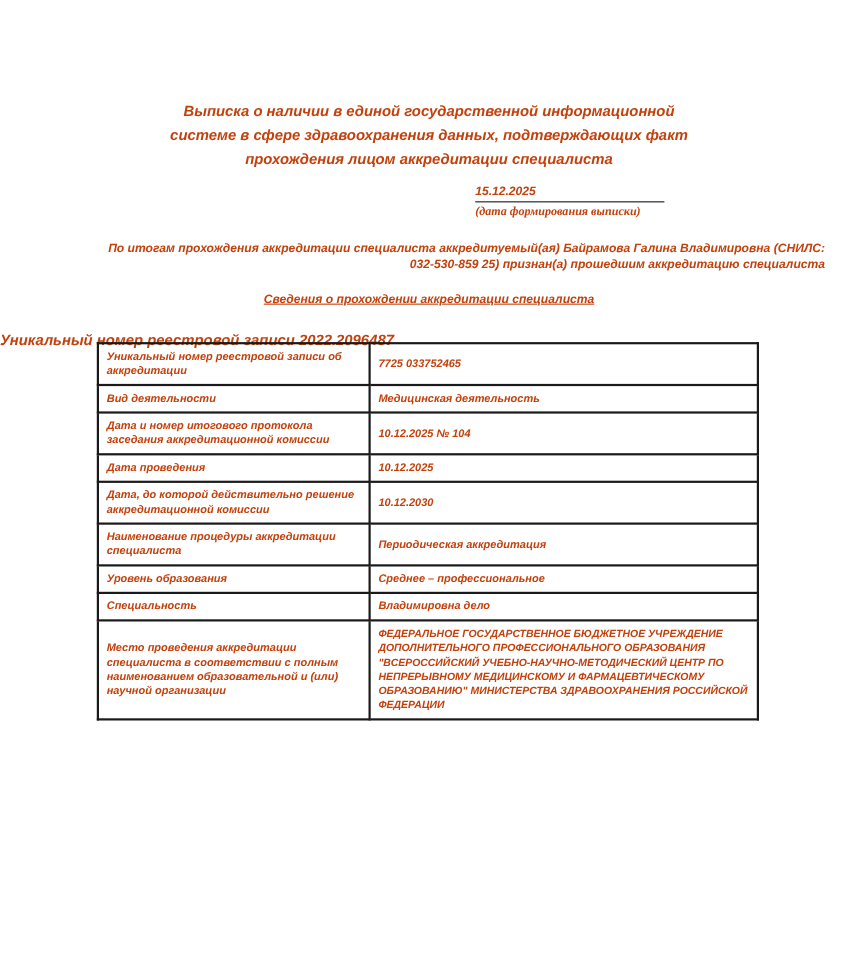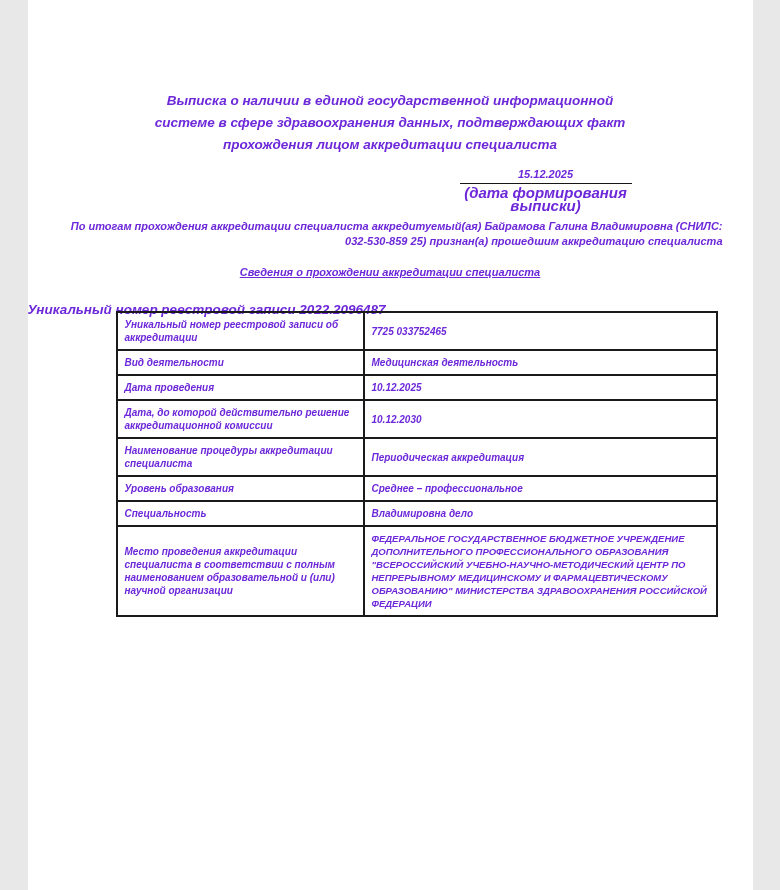--- a/index.html
+++ b/index.html
@@ -1,55 +1,56 @@
 <!DOCTYPE html>
 <html><head>
 <meta charset="utf-8">
 <style>
   html, body { margin: 0; padding: 0; background: #e8e8e8; }
   .page {
     position: relative;
-    width: 725px;
+    width: 780px;
     height: 890px;
     margin: 0 auto;
     background: #ffffff;
     overflow: hidden;
     font-family: "Liberation Sans", sans-serif;
     font-weight: bold;
     font-style: italic;
-    color: #6d28d9;
+    color: #c2410c;
   }
   .doc-title {
     position: absolute;
     top: 90px;
     left: 0;
     right: 0;
     text-align: center;
     font-size: 13.5px;
     line-height: 22px;
   }
   .date-block {
     position: absolute;
     top: 168px;
     left: 432px;
     width: 172px;
-    text-align: center;
+    text-align: left;
   }
   .date-value {
     display: block;
     font-size: 11px;
     line-height: 13px;
     padding-bottom: 2px;
     border-bottom: 1.5px solid #161616;
   }
   .date-caption {
     display: block;
-    font-size: 15px;
+    font-size: 11px;
     line-height: 13px;
     padding-top: 2px;
+    font-family: Liberation Serif, serif;
   }
   .result-paragraph {
     position: absolute;
     top: 219px;
     left: 30px;
     right: 30px;
     text-align: right;
     font-size: 11px;
     line-height: 15px;
   }
@@ -121,20 +122,24 @@
     <tbody>
       <tr>
         <td class="label-cell">Уникальный номер реестровой записи об аккредитации</td>
         <td class="value-cell">7725 033752465</td>
       </tr>
       <tr>
         <td class="label-cell">Вид деятельности</td>
         <td class="value-cell">Медицинская деятельность</td>
       </tr>
       <tr>
+        <td class="label-cell">Дата и номер итогового протокола заседания аккредитационной комиссии</td>
+        <td class="value-cell">10.12.2025 № 104</td>
+      </tr>
+      <tr>
         <td class="label-cell">Дата проведения</td>
         <td class="value-cell">10.12.2025</td>
       </tr>
       <tr>
         <td class="label-cell">Дата, до которой действительно решение аккредитационной комиссии</td>
         <td class="value-cell">10.12.2030</td>
       </tr>
       <tr>
         <td class="label-cell">Наименование процедуры аккредитации специалиста</td>
         <td class="value-cell">Периодическая аккредитация</td>

